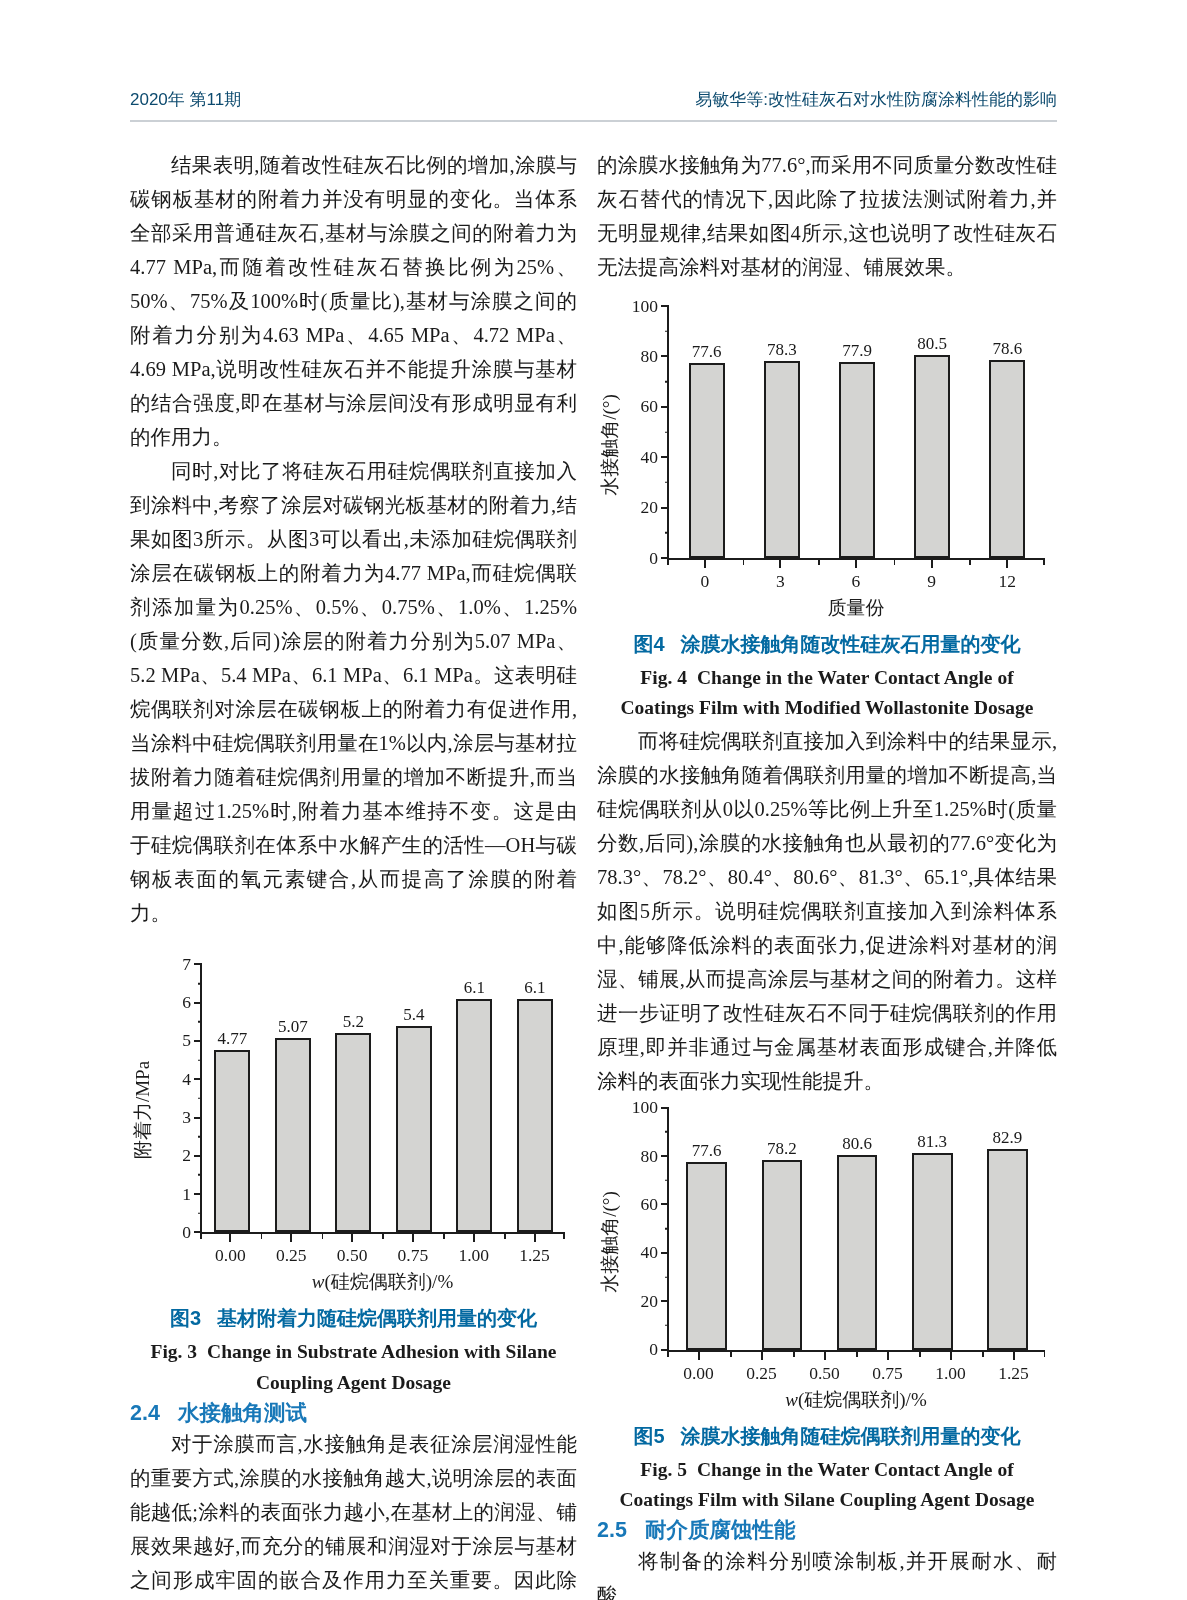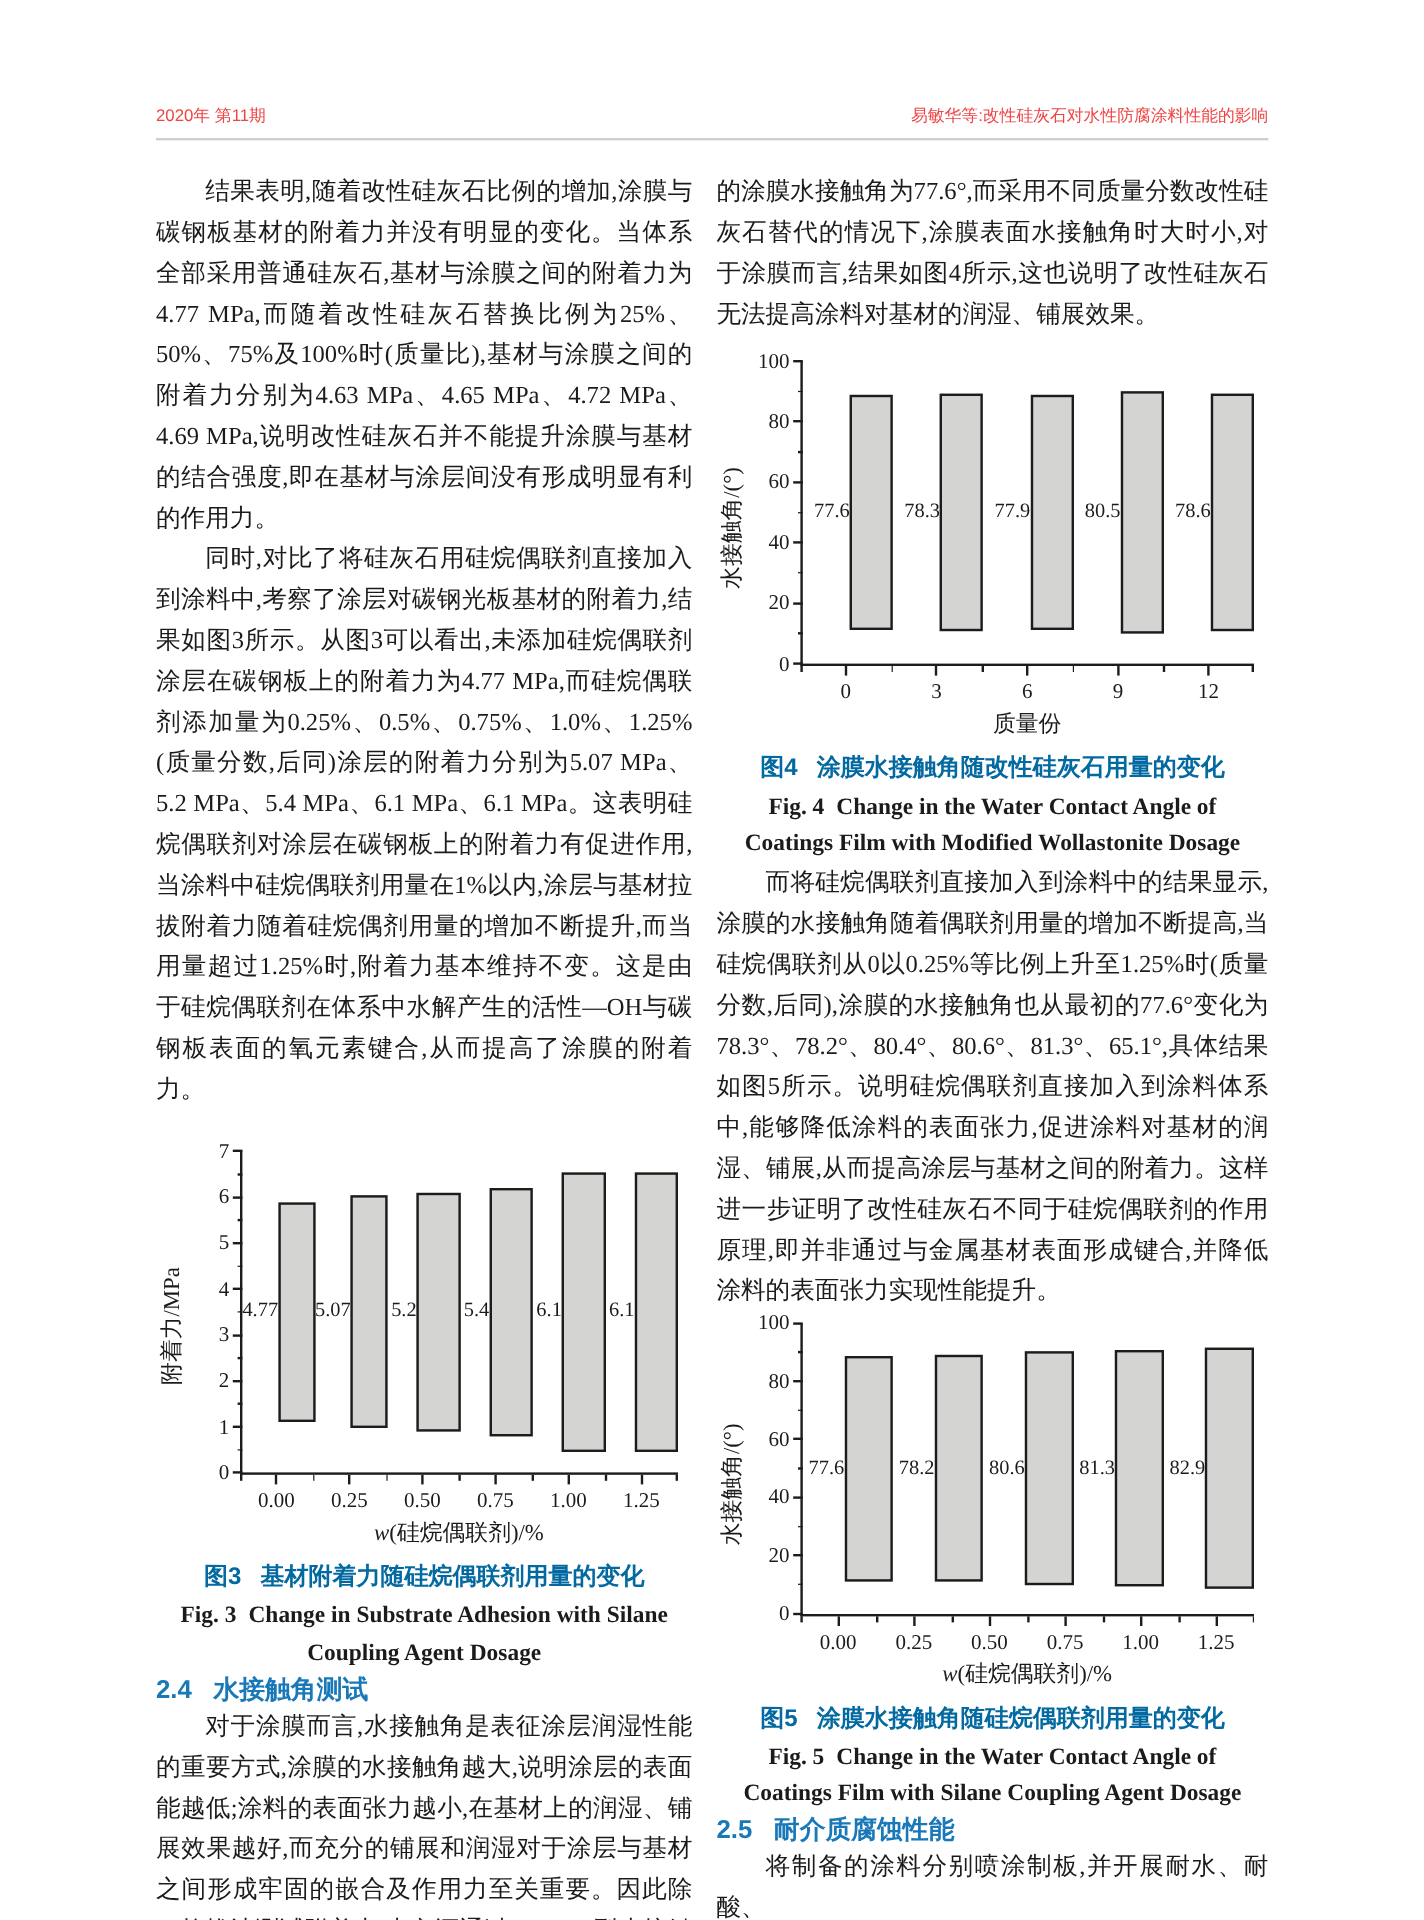--- a/index.html
+++ b/index.html
@@ -5,21 +5,21 @@
   html,body{margin:0;padding:0;background:#fff;}
   .page{
     width:1187px;min-height:1600px;box-sizing:border-box;
     padding:88px 130px 52px 130px;background:#fff;
     display:flex;flex-direction:column;
     font-family:"Liberation Serif","DejaVu Serif",serif;color:#1b1b1b;
   }
   
   .hdr{display:flex;justify-content:space-between;align-items:flex-end;
     font-family:"Liberation Sans","DejaVu Sans",sans-serif;
-    font-size:14px;color:#ef4444;border-bottom:2px solid #cbd0d5;padding-bottom:9px;}
+    font-size:17px;color:#0c4a6e;border-bottom:2px solid #cbd0d5;padding-bottom:9px;}
   
   .columns{display:flex;gap:20px;margin-top:26px;}
   .col{display:flex;flex-direction:column;}
   .col-left{width:447px;}
   .col-right{width:460px;}
   p.para{font-size:20.5px;line-height:1.66;text-align:justify;margin:0;}
   p.indent{text-indent:2em;}
   
   h3.section{font-family:"Liberation Sans","DejaVu Sans",sans-serif;
     color:#1878b8;font-size:21.5px;font-weight:bold;margin:0;}
@@ -36,21 +36,21 @@
   .chart-box{display:flex;width:100%;}
   .ytitle-col{width:26px;position:relative;flex:none;}
   .ytitle{position:absolute;top:44%;left:50%;transform:translate(-50%,-50%) rotate(-90deg);
     white-space:nowrap;font-size:19px;}
   .chart-main{flex:1;padding-left:44px;padding-right:12px;}
   .plot{position:relative;border-left:2px solid #1c1c1c;border-bottom:2px solid #1c1c1c;}
   .ytick{position:absolute;right:100%;width:8px;height:2px;background:#1c1c1c;}
   .ytick.minor{width:4px;height:1.5px;}
   .ylab{position:absolute;right:calc(100% + 11px);font-size:17.5px;line-height:1;}
   .bars{position:absolute;left:0;right:0;top:0;bottom:0;display:flex;}
-  .slot{flex:1;display:flex;flex-direction:row;align-items:center;justify-content:flex-end;}
+  .slot{flex:1;display:flex;flex-direction:column;align-items:center;justify-content:flex-end;}
   .val{font-size:17px;line-height:1;margin-bottom:3px;}
   .bar{border:2px solid #1c1c1c;box-sizing:border-box;}
   .xticks{display:flex;height:8px;}
   .xtick-slot{flex:1;position:relative;}
   .xtick{position:absolute;left:50%;top:0;width:2px;height:8px;background:#1c1c1c;transform:translateX(-50%);}
   .xtick-minor{position:absolute;left:0;top:0;width:1.5px;height:5px;background:#1c1c1c;}
   .xlabels{display:flex;margin-top:3px;}
   .xlab{flex:1;text-align:center;font-size:17.5px;}
   .xtitle{text-align:center;font-size:19px;margin-top:3px;}
   
@@ -186,21 +186,21 @@
         </figcaption>
       </figure>
 
       <h3 class="section mt-sec24">
         <span class="sec-num">2.4</span><span>水接触角测试</span>
       </h3>
       <p class="para indent mt-par24">对于涂膜而言,水接触角是表征涂层润湿性能的重要方式,涂膜的水接触角越大,说明涂层的表面能越低;涂料的表面张力越小,在基材上的润湿、铺展效果越好,而充分的铺展和润湿对于涂层与基材之间形成牢固的嵌合及作用力至关重要。因此除了拉拔法测试附着力,本文还通过OCA-20型水接触角测试仪测定了涂层的水接触角,进一步探讨改性硅灰石的加入对涂层的作用机理。结果发现,采用普通硅灰石配方</p>
     </div>
 
     <div class="col col-right">
-      <p class="para">的涂膜水接触角为77.6°,而采用不同质量分数改性硅灰石替代的情况下,涂膜表面水接触角时大时小,对于涂膜而言,结果如图4所示,这也说明了改性硅灰石无法提高涂料对基材的润湿、铺展效果。</p>
+      <p class="para">的涂膜水接触角为77.6°,而采用不同质量分数改性硅灰石替代的情况下,因此除了拉拔法测试附着力,并无明显规律,结果如图4所示,这也说明了改性硅灰石无法提高涂料对基材的润湿、铺展效果。</p>
 
       <figure class="mt-fig4">
         <div class="chart">
             <div class="chart-box">
               <div class="ytitle-col">
                 <span class="ytitle">水接触角/(°)</span>
               </div>
               <div class="chart-main">
                 <div class="plot" style="height: 252px;">
                   <div class="ytick" style="bottom: 0%; transform: translateY(50%);"></div>

